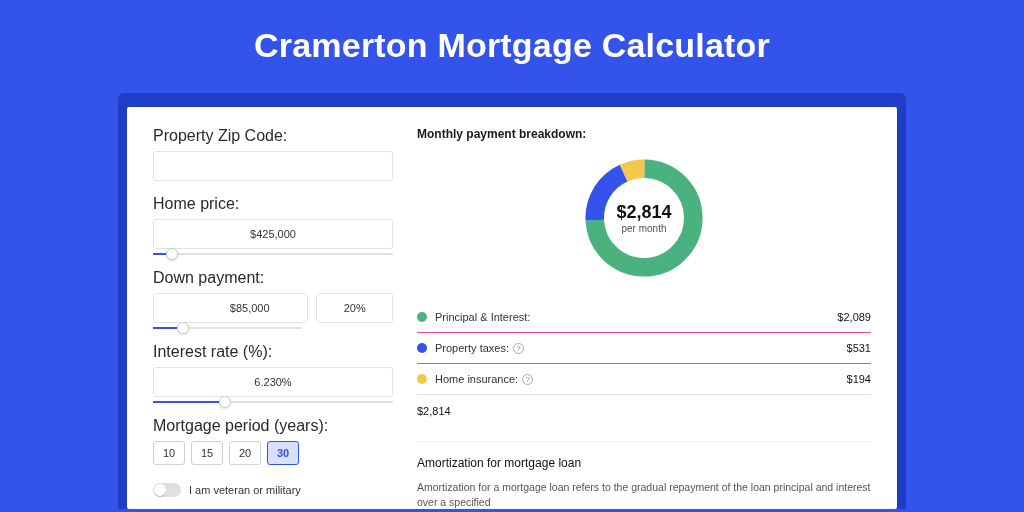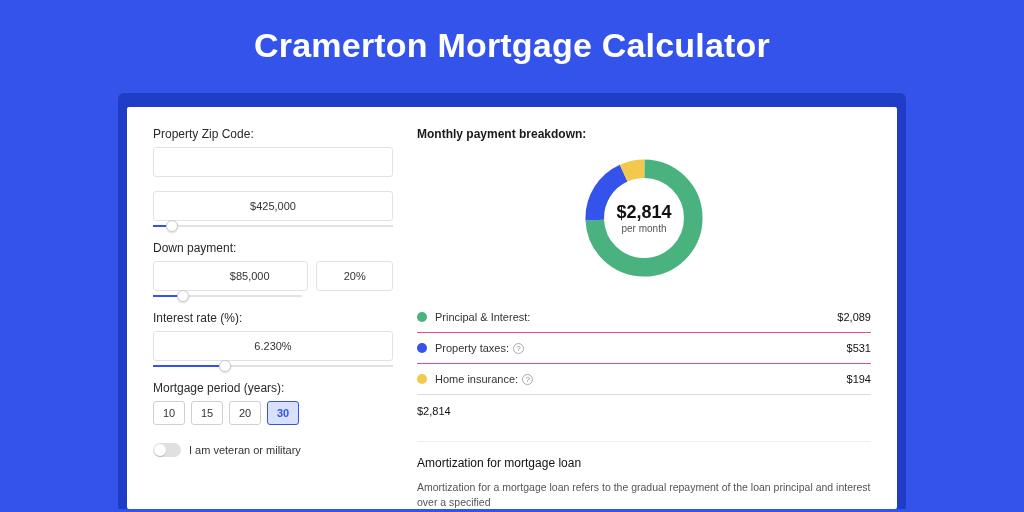--- a/index.html
+++ b/index.html
@@ -30,21 +30,21 @@
   margin: 0 auto;
   background: #fff;
   border-radius: 2px;
   padding: 20px 26px 0;
   display: flex;
   gap: 24px;
 }
 .left { width: 240px; flex-shrink: 0; }
 .right { flex: 1; }
 .field-label {
-  font-size: 12px;
+  font-size: 16px;
   color: #2a2a2a;
   margin-bottom: 6px;
 }
 .text-input {
   width: 100%;
   height: 30px;
   border: 1px solid #e2e2e2;
   border-radius: 3px;
   padding: 0 10px;
   font-size: 11px;
@@ -193,20 +193,21 @@
 <div class="card">
 
   <div class="left">
 
     <div class="field">
       <div class="field-label">Property Zip Code:</div>
       <input class="text-input" value="" style="">
     </div>
 
     <div class="field">
+      <div class="field-label">Home price:</div>
       <input class="text-input" value="$425,000" style="">
       <div class="slider-track">
         <div class="slider-fill" id="hp-fill" style="width: 8%;"></div>
         <div class="slider-thumb" id="hp-thumb" style="left: 8%;"></div>
       </div>
     </div>
 
     <div class="field">
       <div class="field-label">Down payment:</div>
       <div class="row">

